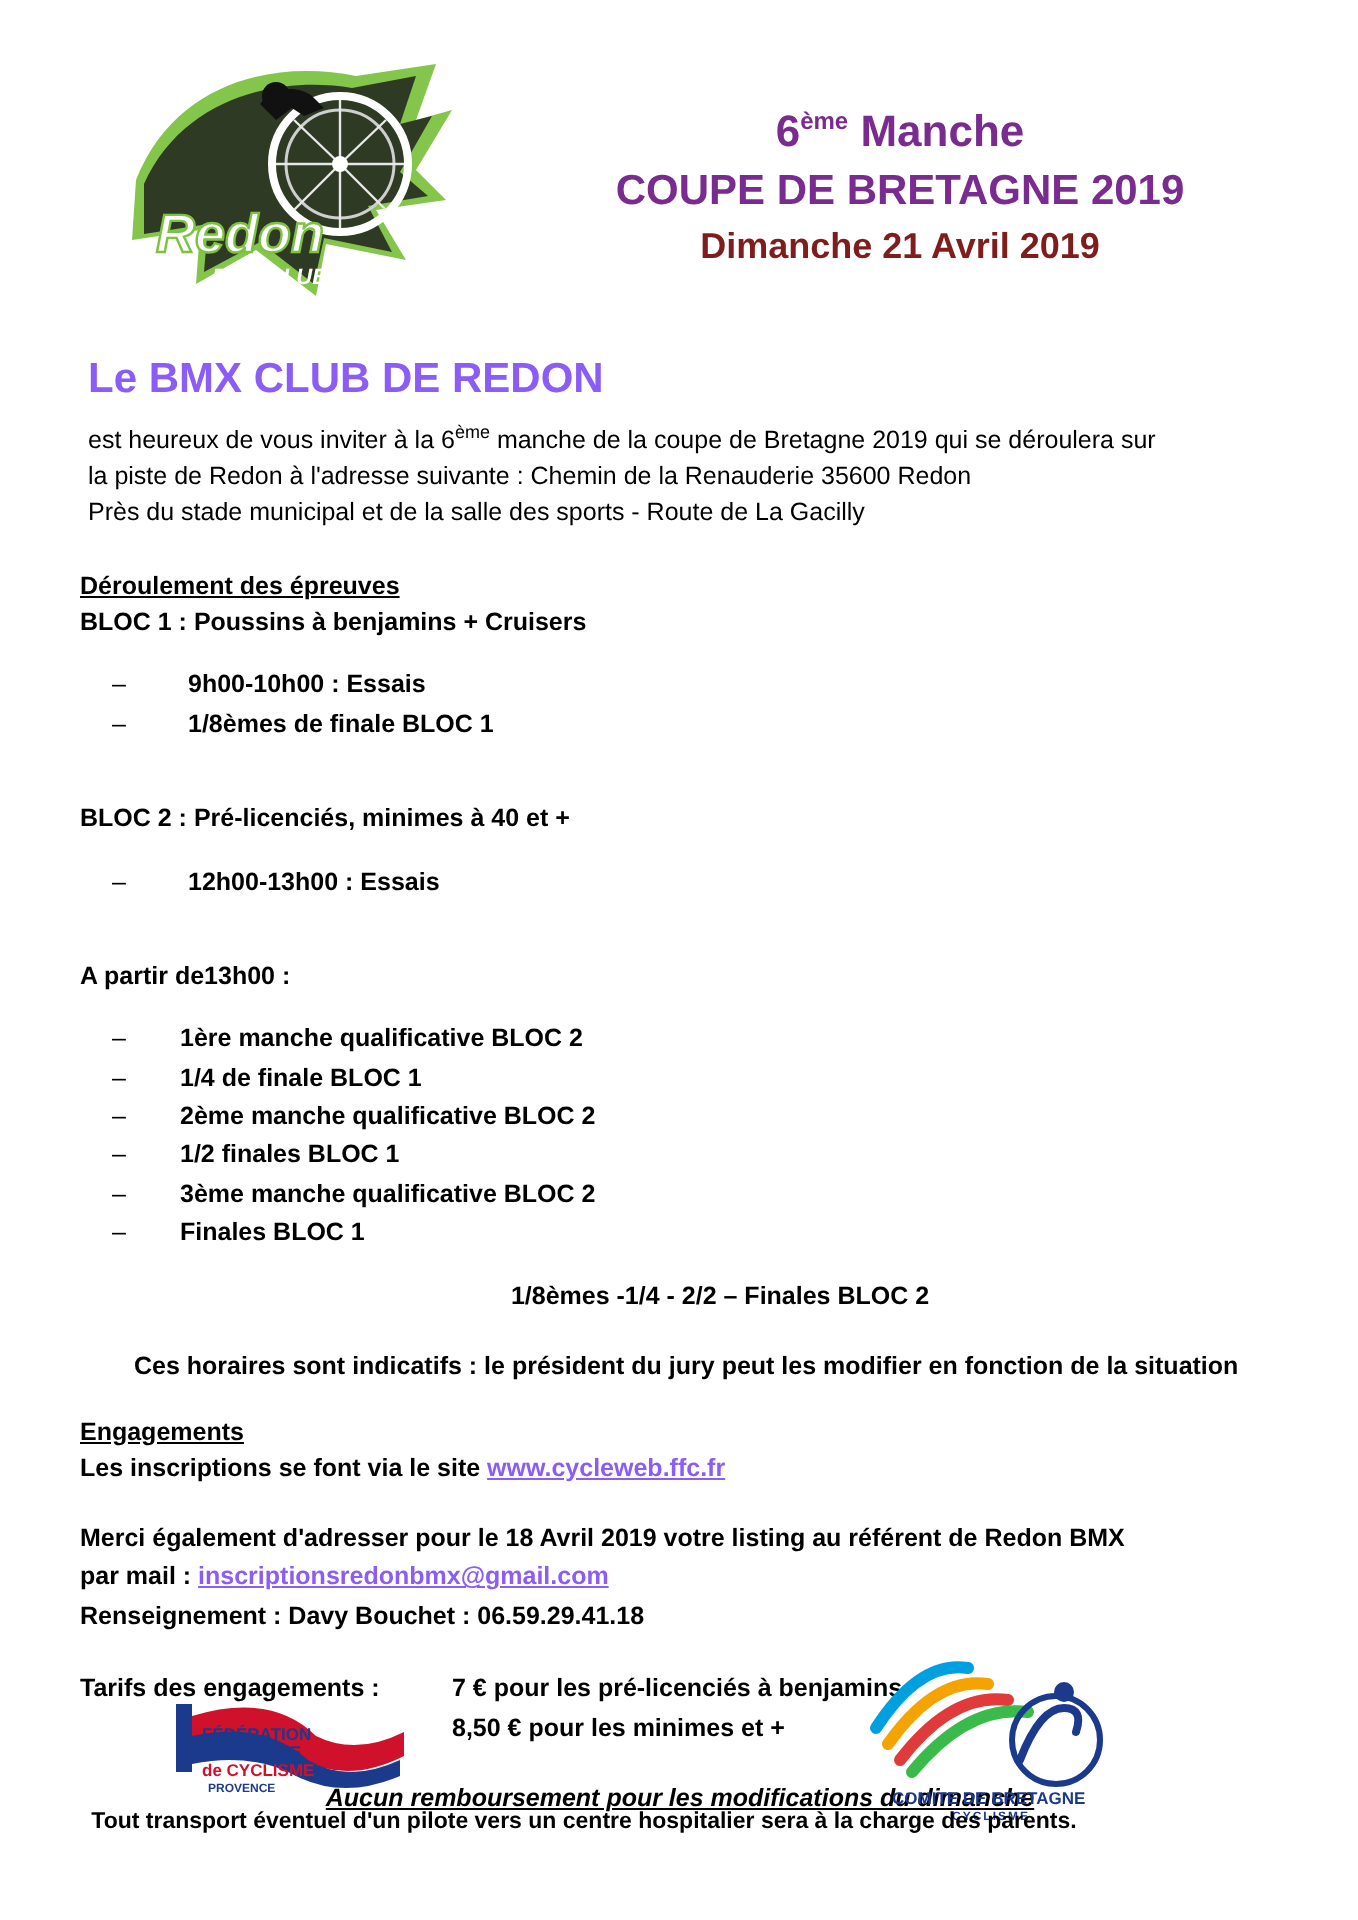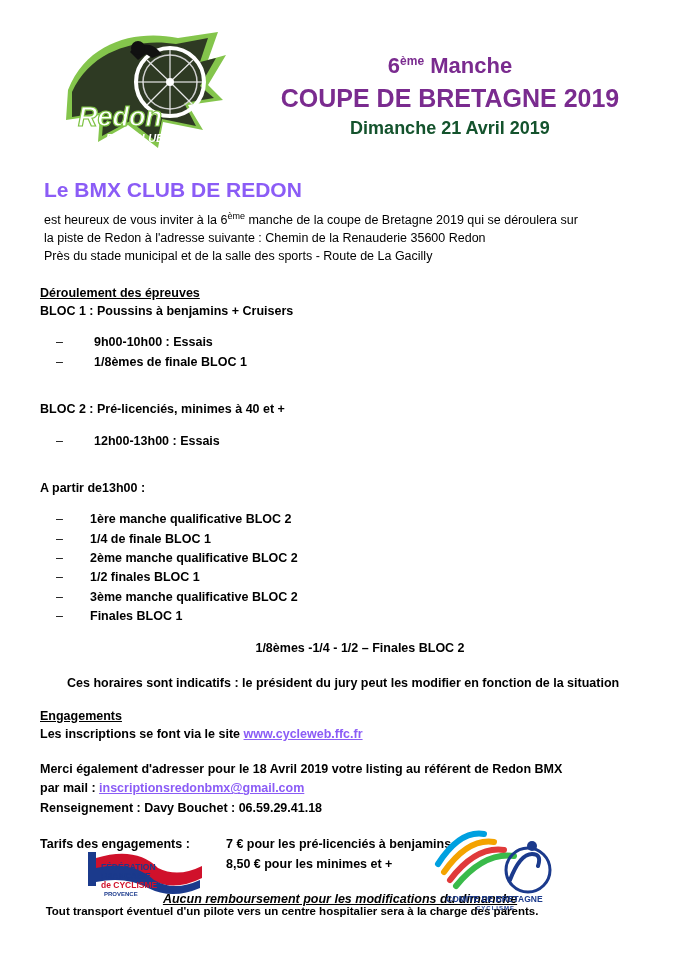--- a/index.html
+++ b/index.html
@@ -49,29 +49,29 @@
     color: #7a2b8f;
     font-weight: bold;
     letter-spacing: 0px;
     line-height: 1.25;
   }
   .title-1 .sup {
     font-size: 12px;
     vertical-align: super;
   }
   .title-2 {
-    font-size: 25px;
+    font-size: 21px;
     color: #7a2b8f;
     font-weight: bold;
     line-height: 1.3;
     margin-top: 2px;
   }
   .title-3 {
     font-size: 18px;
-    color: #14532d;
+    color: #7f1d1d;
     font-weight: bold;
     margin-top: 4px;
   }
 
   
   .club-name {
     position: absolute;
     left: 44px;
     top: 178px;
     font-size: 21px;
@@ -276,21 +276,21 @@
 
     <div class="line">A partir de13h00 :</div>
     <ul class="dashlist indent-less">
       <li>1ère manche qualificative BLOC 2</li>
       <li>1/4 de finale BLOC 1</li>
       <li>2ème manche qualificative BLOC 2</li>
       <li>1/2 finales BLOC 1</li>
       <li>3ème manche qualificative BLOC 2</li>
       <li>Finales BLOC 1</li>
     </ul>
-    <div class="centered-line">1/8èmes -1/4 - 1/2 – Finales BLOC 2</div>
+    <div class="centered-line">1/8èmes -1/4 - 2/2 – Finales BLOC 2</div>
 
     <div class="spacer-12"></div>
 
     <div class="note">Ces horaires sont indicatifs : le président du jury peut les modifier en fonction de la situation</div>
 
     <div class="spacer-12"></div>
 
     <div class="sect-title">Engagements</div>
     <div class="normal">
       <span>Les inscriptions se font via le site </span><a class="link" href="#">www.cycleweb.ffc.fr</a>

